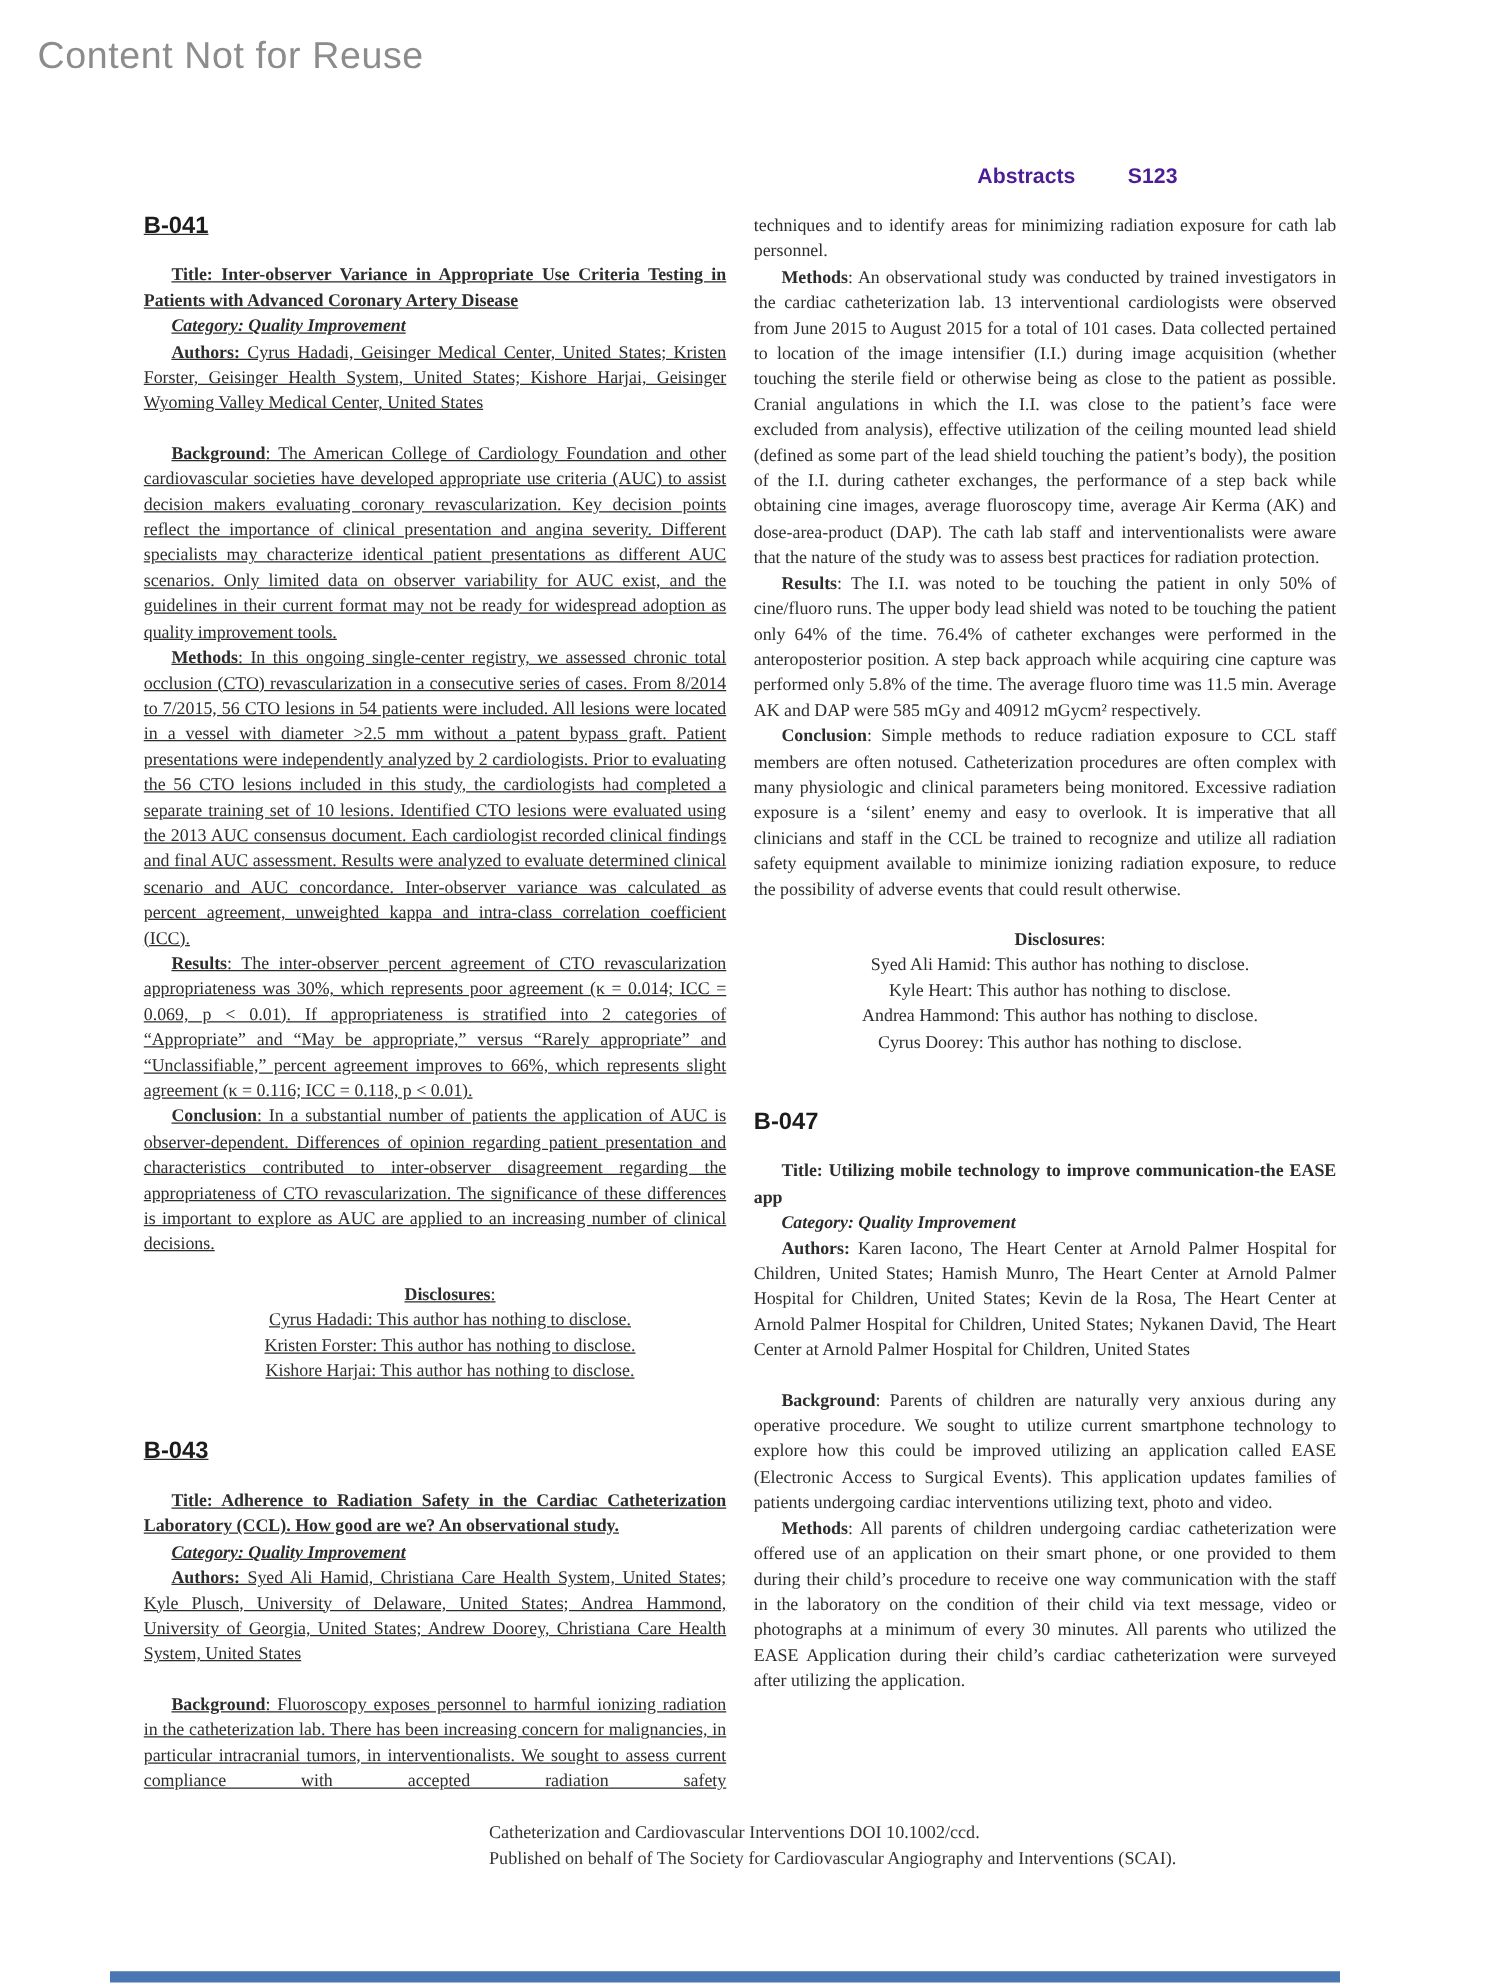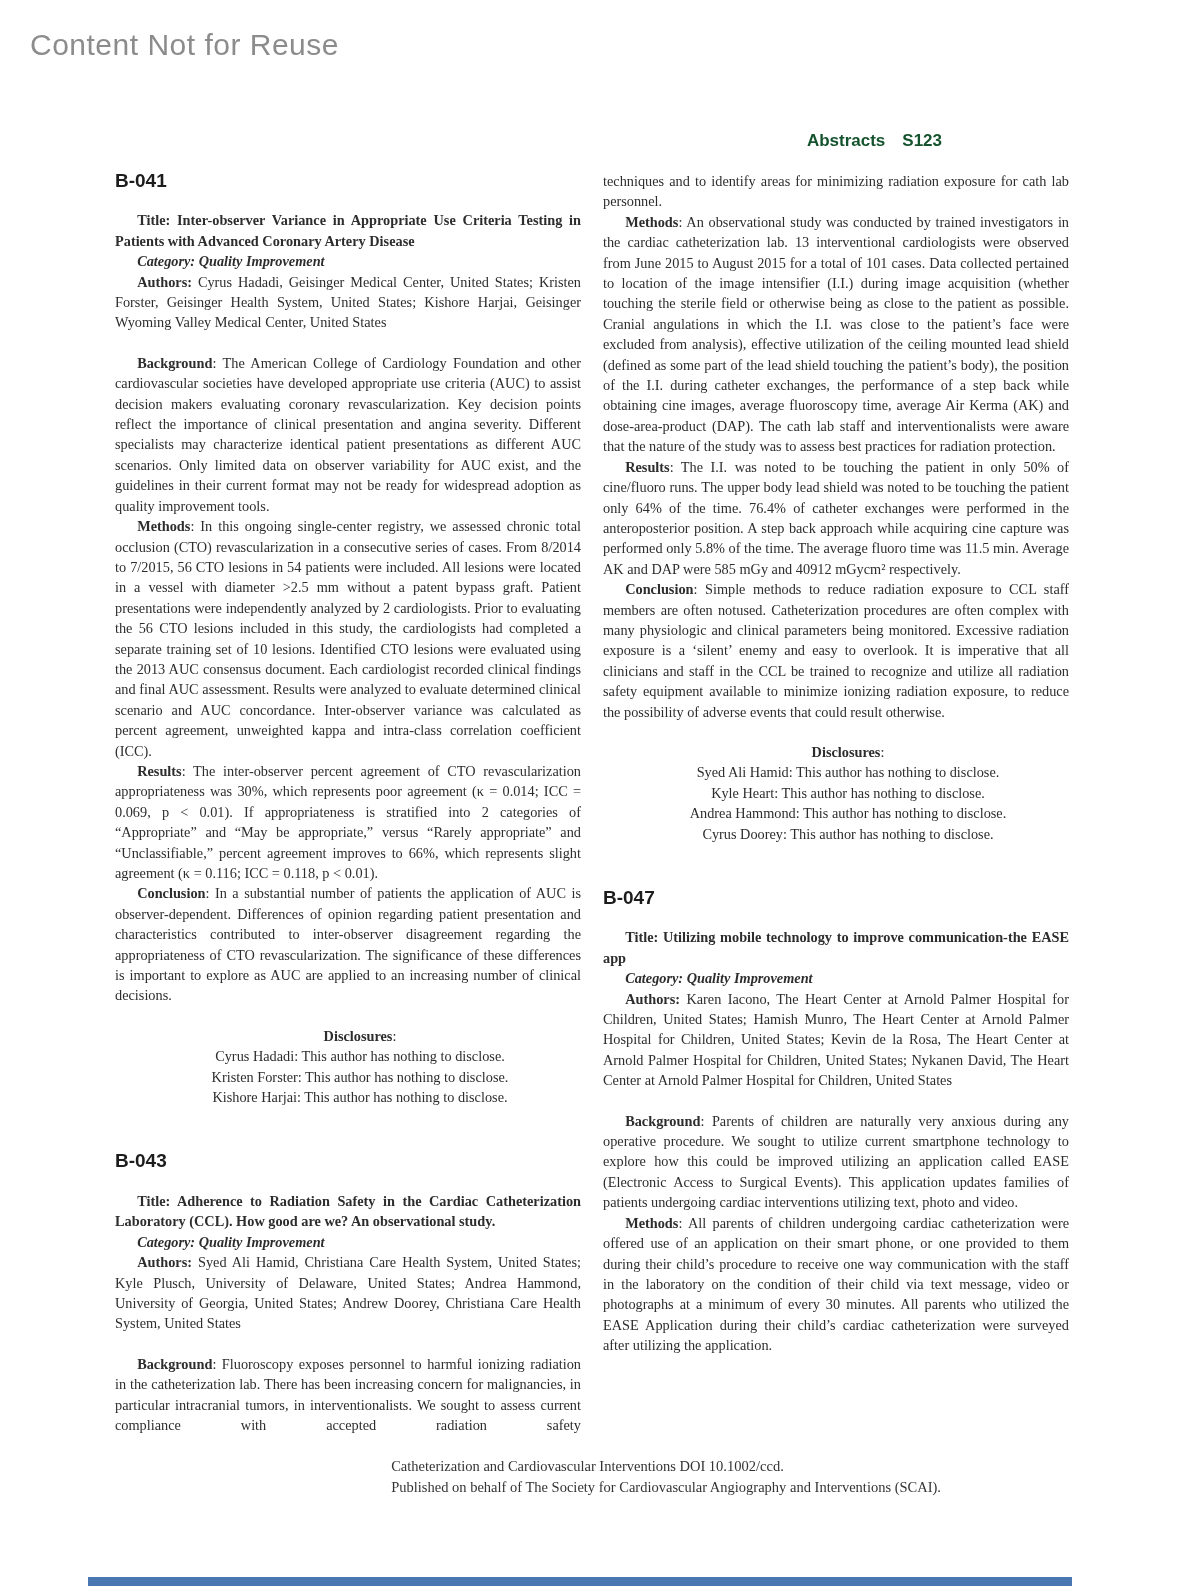--- a/index.html
+++ b/index.html
@@ -8,28 +8,28 @@
     font-family:"Liberation Serif","DejaVu Serif",serif; color:#2d2d2d;
   }
   .watermark {
     position:absolute; left:30px; top:28px;
     font-family:"Liberation Sans","DejaVu Sans",sans-serif;
     font-size:30px; color:#8c8c8c; letter-spacing:0.5px;
   }
   .page-header {
     position:absolute; top:131px; right:130px;
     font-family:"Liberation Sans","DejaVu Sans",sans-serif;
-    font-weight:700; font-size:17px; color:#14532d;
-    display:flex; gap:17px;
+    font-weight:700; font-size:17px; color:#4c1d95;
+    display:flex; gap:42px;
   }
   .col {
     position:absolute; top:171px; width:466px;
     font-size:14.3px; line-height:20.4px; text-align:justify;
   }
-  .col-left  { left:115px; }
+  .col-left  { left:115px;text-decoration:underline; }
   .col-right { left:603px; }
   .abs-id {
     font-family:"Liberation Sans","DejaVu Sans",sans-serif;
     font-size:19px; font-weight:700; color:#1c1c1c;
     margin:0 0 19px 0;
   }
   .abs-id.spaced { margin-top:44px; }
   .para { margin:0; text-indent:1.55em; }
   .para.bold { font-weight:700; }
   .para.cat  { font-weight:700; font-style:italic; }

